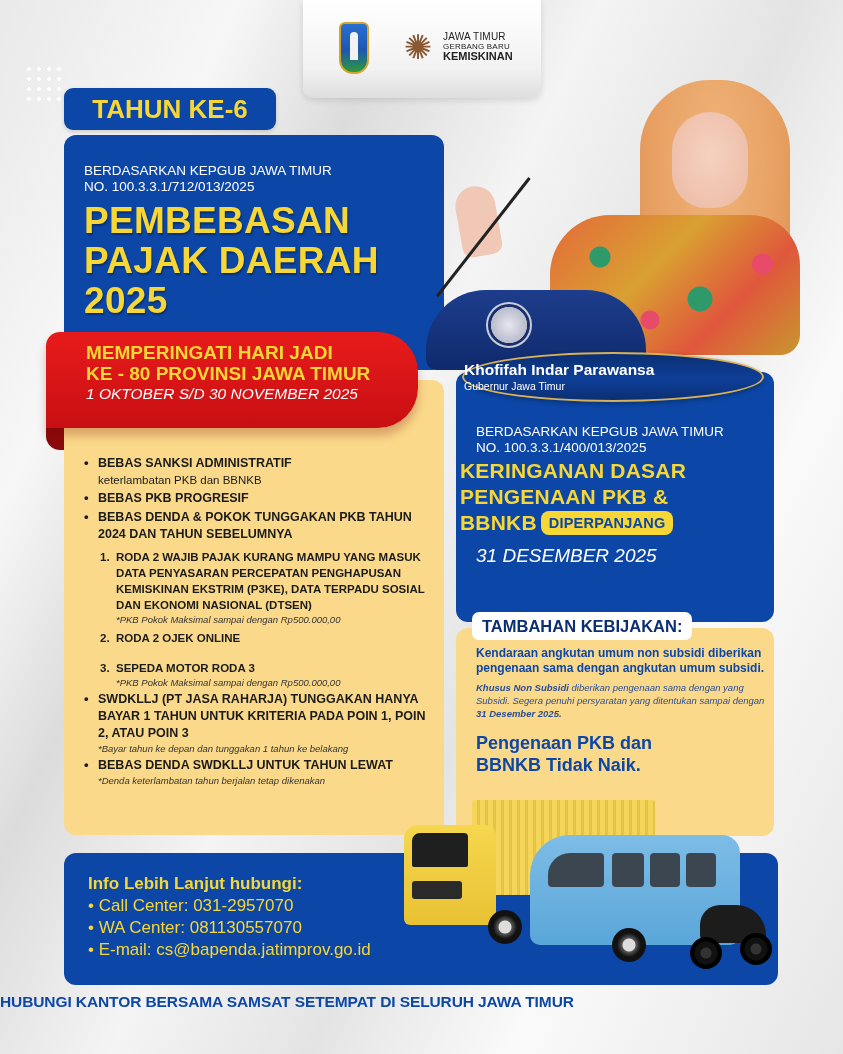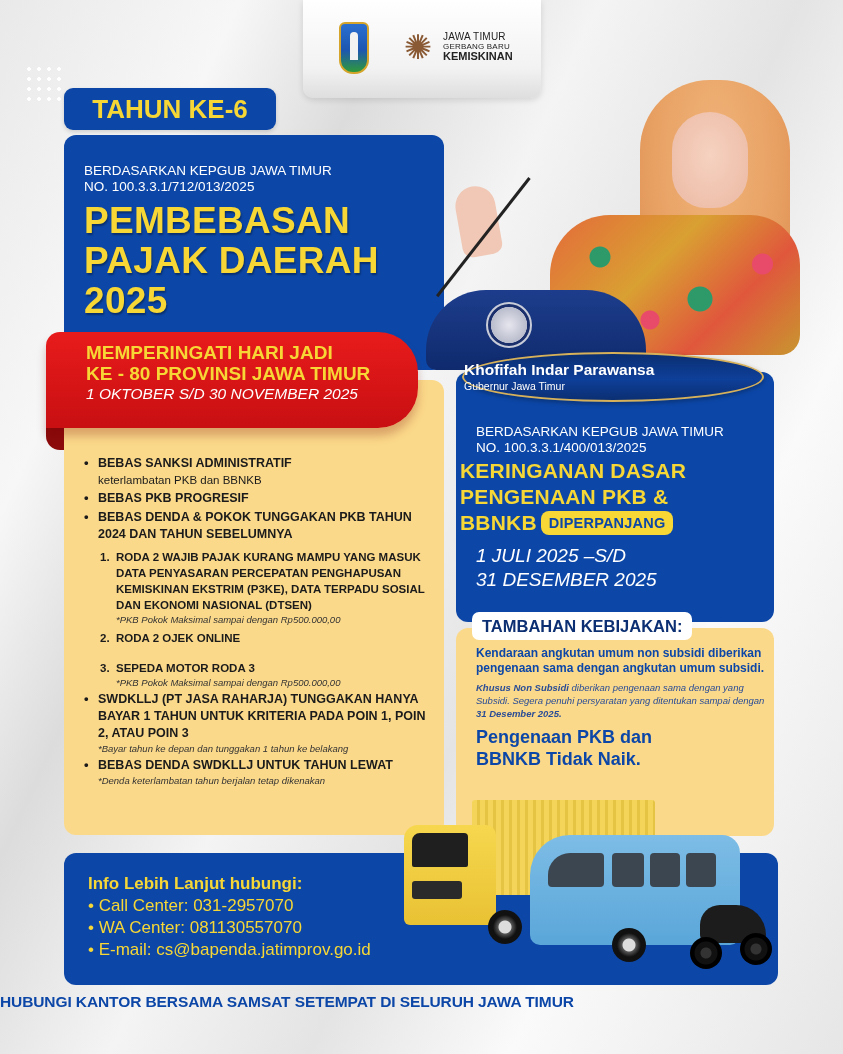--- a/index.html
+++ b/index.html
@@ -165,21 +165,21 @@
     .tambahan-badge {
       left: 472px; top: 612px; height: 28px; padding: 0 10px;
       background: #ffffff; border-radius: 7px;
       color: #0b2f72; font-weight: bold; font-size: 16.5px; line-height: 28px;
       z-index: 3;
     }
     .tb-body { left: 20px; top: 18px; width: 290px; color: #0c47a8; }
     .tb-main { font-weight: bold; font-size: 12px; line-height: 15px; }
     .tb-note { font-style: italic; font-size: 9.5px; line-height: 13px; margin-top: 5px; color: #2a4d96; }
     .tb-note b { font-weight: bold; }
-    .tb-big { font-weight: bold; font-size: 18px; line-height: 22px; margin-top: 6px; }
+    .tb-big { font-weight: bold; font-size: 18px; line-height: 22px; margin-top: 12px; }
 
     
     .info-box {
       left: 64px; top: 853px; width: 714px; height: 132px;
       background: #0c47a8; border-radius: 12px;
     }
     .info-head { left: 24px; top: 20px; color: #f7d735; font-weight: bold; font-size: 17px; line-height: 22px; }
     .info-line { color: #f7d735; font-size: 17px; line-height: 22px; }
     .info-lines { left: 24px; top: 42px; }
 
@@ -311,21 +311,20 @@
     <div>NO. 100.3.3.1/400/013/2025</div>
   </div>
   <div class="abs ker-title">
     <div>KERINGANAN DASAR</div>
     <div>PENGENAAN PKB &amp;</div>
     <div>
       <span>BBNKB</span><span class="diperpanjang">DIPERPANJANG</span>
     </div>
   </div>
   <div class="abs date-range">
-    <div>1 JULI 2025 –S/D</div>
     <div>31 DESEMBER 2025</div>
   </div>
 </div>
 
 <div class="abs nameplate">
   <div class="np-name">Khofifah Indar Parawansa</div>
   <div class="np-title">Gubernur Jawa Timur</div>
 </div>
 
 <div class="abs yellow-right">

